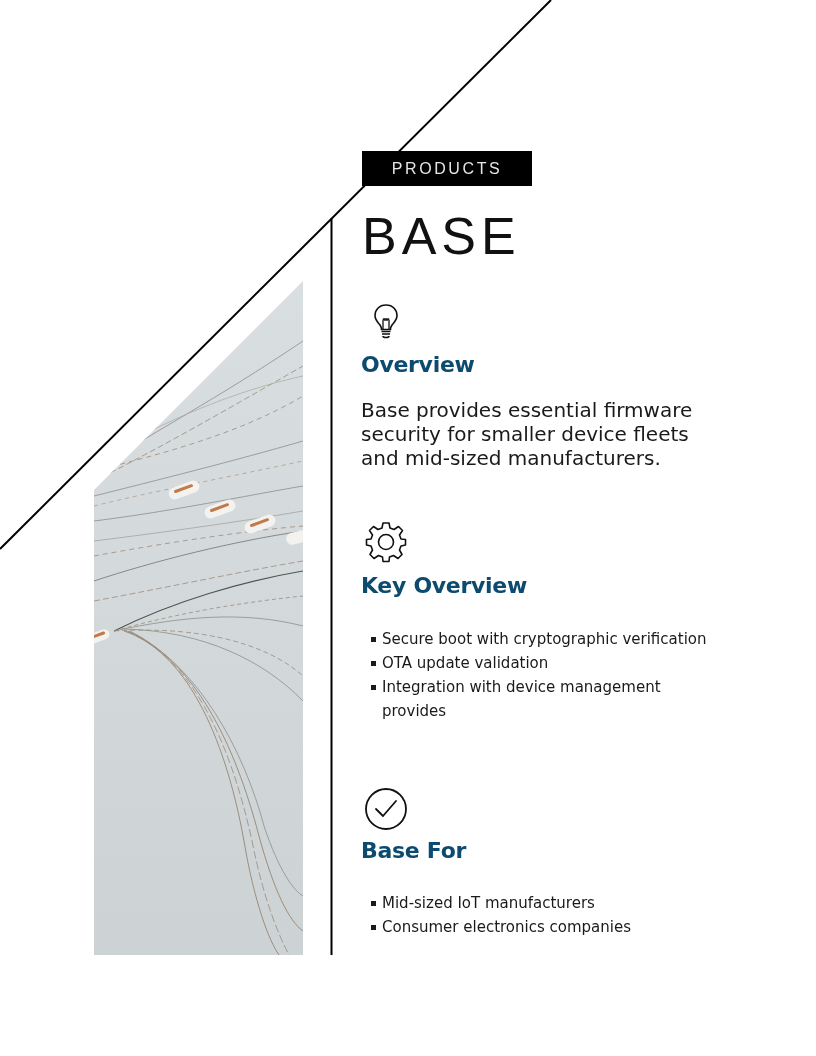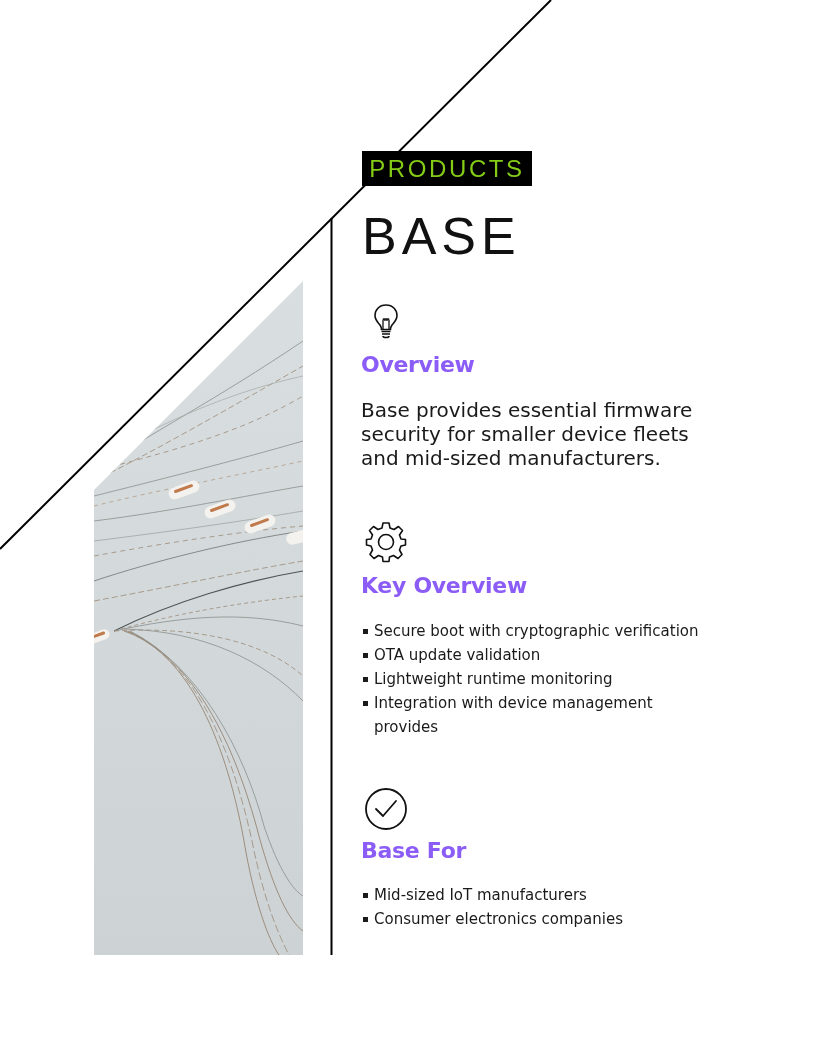--- a/index.html
+++ b/index.html
@@ -5,42 +5,42 @@
     html, body { margin: 0; padding: 0; }
     body {
       width: 816px; height: 1056px; background: #ffffff;
       position: relative; overflow: hidden;
       font-family: "DejaVu Sans", sans-serif; color: #111111;
     }
     .deco { position: absolute; left: 0; top: 0; width: 816px; height: 1056px; pointer-events: none; }
     .photo { position: absolute; left: 94px; top: 281px; width: 209px; height: 674px; }
     .tag {
       position: absolute; left: 362px; top: 151px; width: 170px; height: 35px;
-      background: #000000; color: #84cc16;
-      font-family: "Liberation Sans", sans-serif; font-size: 24px; font-weight: 300;
+      background: #000000; color: #e5e5e5;
+      font-family: "Liberation Sans", sans-serif; font-size: 16px; font-weight: 300;
       letter-spacing: 2.6px; line-height: 35px; text-align: center;
     }
     .title {
       position: absolute; left: 362px; top: 200px;
       font-family: "Liberation Sans", sans-serif; font-size: 52px; font-weight: 300;
       letter-spacing: 5px; line-height: 72px; color: #111;
       -webkit-text-stroke: 0px;
     }
     .icon { position: absolute; }
     .heading {
       position: absolute; left: 361px;
       font-family: "DejaVu Sans", sans-serif; font-weight: bold; font-size: 22px;
-      letter-spacing: -0.3px; color: #8b5cf6;
+      letter-spacing: -0.3px; color: #0c4a6e;
     }
     .body-text {
       position: absolute; left: 361px; width: 345px;
       font-family: "DejaVu Sans", sans-serif; font-size: 20px; line-height: 24px; color: #1a1a1a;
       margin: 0;
     }
-    ul.bullets { position: absolute; left: 361px; margin: 0; padding: 0; list-style: none; width: 370px; }
+    ul.bullets { position: absolute; left: 361px; margin: 8px; padding: 0; list-style: none; width: 370px; }
     ul.bullets li {
       position: relative; padding-left: 13px;
       font-family: "DejaVu Sans", sans-serif; font-size: 15px; line-height: 24px; color: #1a1a1a;
     }
     ul.bullets li::before {
       content: ""; position: absolute; left: 2px; top: 10px; width: 5px; height: 5px; background: #1a1a1a;
     }
   </style>
 </head>
 <body>
@@ -114,21 +114,20 @@
 <svg class="icon" style="left:365px;top:521px;width:42px;height:42px;" viewBox="0 0 42 42">
   <g transform="translate(21 21)" fill="none" stroke="#111" stroke-width="1.6">
     <path d="M-3 -19 L3 -19 L4 -14 L8 -12.5 L12.5 -15.5 L16.5 -11.5 L13.5 -7 L15 -3 L19.5 -2.5 L19.5 3 L15 4 L13.5 8 L16 12.5 L12 16.5 L7.5 13.5 L3.5 15 L3 19.5 L-3 19.5 L-3.5 15 L-7.5 13.5 L-12 16.5 L-16 12.5 L-13.5 8 L-15 4 L-19.5 3 L-19.5 -2.5 L-15 -3 L-13.5 -7 L-16.5 -11.5 L-12.5 -15.5 L-8 -12.5 L-4 -14 Z" stroke-linejoin="round"></path>
     <circle cx="0" cy="0" r="7.5"></circle>
   </g>
 </svg>
 <div class="heading" style="top:573px;">Key Overview</div>
 <ul class="bullets" style="top:619px;">
   <li>Secure boot with cryptographic verification</li>
   <li>OTA update validation</li>
-  <li>Lightweight runtime monitoring</li>
   <li style="width:320px;">Integration with device management provides</li>
 </ul>
 
 <svg class="icon" style="left:364px;top:787px;width:44px;height:44px;" viewBox="0 0 44 44">
   <circle cx="22" cy="22" r="20" fill="none" stroke="#111" stroke-width="1.8"></circle>
   <path d="M12 22 L19 29 L32 14" fill="none" stroke="#111" stroke-width="1.8" stroke-linecap="round" stroke-linejoin="round"></path>
 </svg>
 <div class="heading" style="top:838px;">Base For</div>
 <ul class="bullets" style="top:883px;">
   <li>Mid-sized IoT manufacturers</li>

